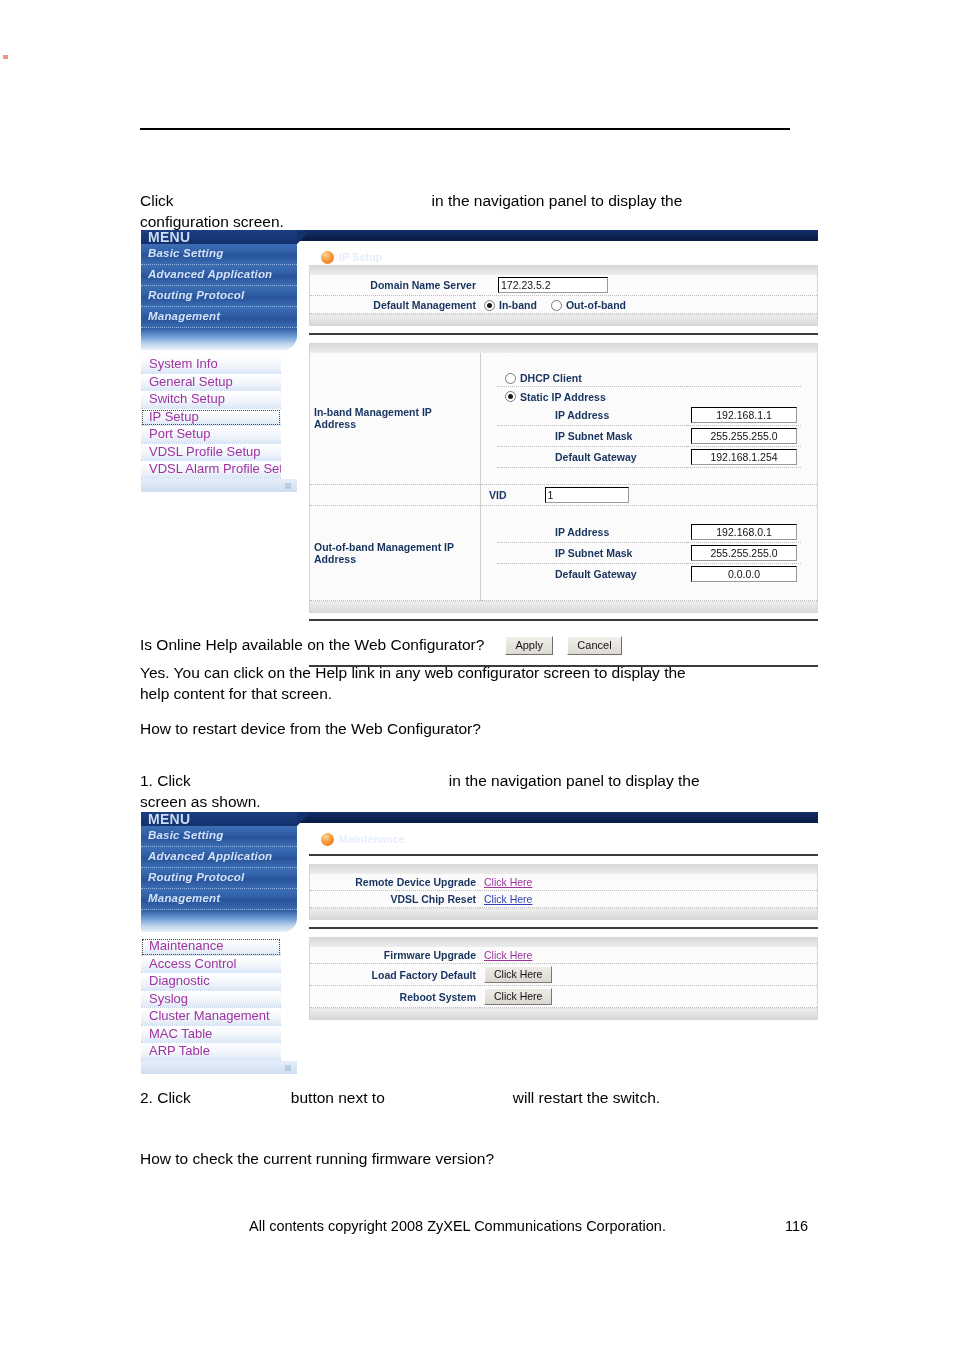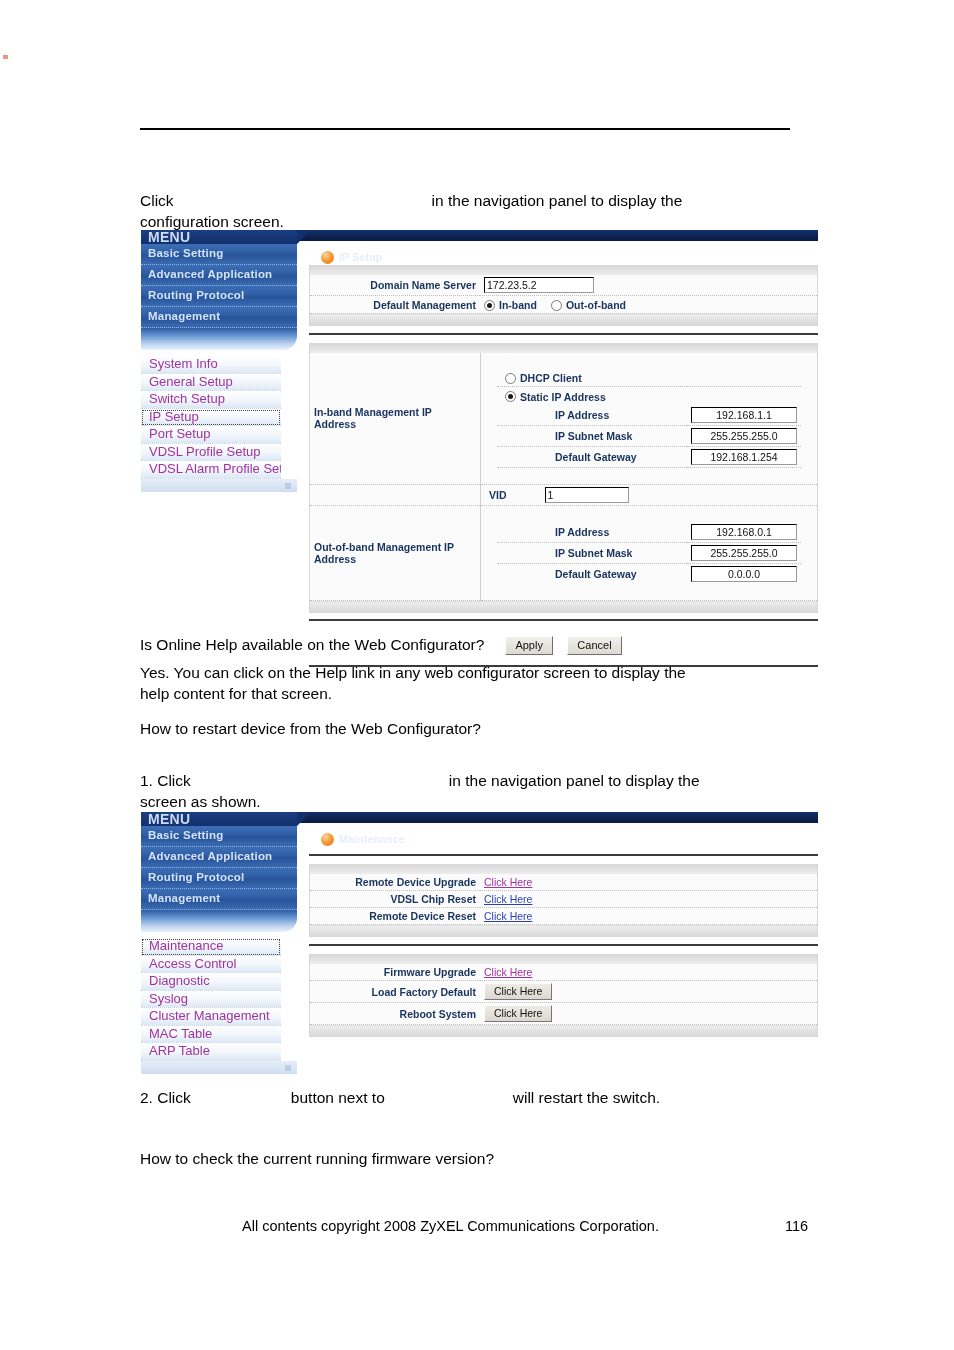--- a/index.html
+++ b/index.html
@@ -84,21 +84,21 @@
     position: relative;
   }
   .menu-title::after {
     content: "";
     position: absolute;
     right: -14px; top: 0;
     width: 0; height: 0;
     border-left: 14px solid #12306c;
     border-bottom: 14px solid transparent;
   }
-  .menu-main { background: #ffffff; }
+  .menu-main { background: #ffffff; font-style: italic; }
   .menu-main .mi {
     height: 20px;
     line-height: 19px;
     font-size: 11.5px;
     font-weight: bold;
     color: #d4e3f7;
     padding-left: 7px;
     background: linear-gradient(to bottom,#3d6eb5 0%, #2f5da4 45%, #27539a 55%, #3a6ab0 100%);
     border-bottom: 1px dotted #8eb0dd;
     letter-spacing: .2px;
@@ -213,21 +213,21 @@
     font-weight: normal;
     color: #111;
     line-height: 13px;
     height: 13px;
     padding: 1px 2px 0 2px;
     box-sizing: content-box;
     vertical-align: middle;
     overflow: hidden;
     white-space: nowrap;
   }
-  .inp.w-dns { width: 104px; }
+  .inp.w-dns { width: 104px; margin-left: 14px; }
   .inp.w-ip  { width: 100px; text-align: center; }
   .inp.w-vid { width: 78px; }
 
   .radio {
     display: inline-block;
     width: 9px; height: 9px;
     border-radius: 50%;
     border: 1px solid #7b7b7b;
     background: #fff;
     vertical-align: middle;
@@ -289,21 +289,21 @@
   }
   .lnk.blue { color: #2d3fb8; }
 
   .footer {
     position: absolute;
     left: 0; top: 1218px;
     width: 954px;
     font-size: 14.5px;
     color: #000;
   }
-  .footer .copy { position: absolute; left: 242px; top: 0; white-space: nowrap; }
+  .footer .copy { position: absolute; left: 249px; top: 0; white-space: nowrap; }
   .footer .pg   { position: absolute; left: 785px; top: 0; }
 </style>
 </head>
 <body>
 
 <div class="corner-mark"></div>
 <div class="header-rule"></div>
 
 <div class="prose" style="top:190px;">
   <span>Click</span><span class="gap-lg"></span><span>in the navigation panel to display the</span><br>
@@ -492,24 +492,20 @@
         <table class="frm">
           <tbody>
               <tr>
             <td class="lbl-r">Remote Device Upgrade</td>
             <td><span class="lnk">Click Here</span></td>
           </tr>
           <tr>
             <td class="lbl-r">VDSL Chip Reset</td>
             <td><span class="lnk blue">Click Here</span></td>
           </tr>
-          <tr>
-            <td class="lbl-r nb">Remote Device Reset</td>
-            <td class="nb"><span class="lnk blue">Click Here</span></td>
-          </tr>
         </tbody>
           </table>
         <div class="panel-foot"></div>
       </div>
 
       <div class="rule-strong"></div>
 
       <div class="panel-cap" style="margin-top:8px;"></div>
       <div class="panel" style="margin-top:0;">
         <table class="frm">

